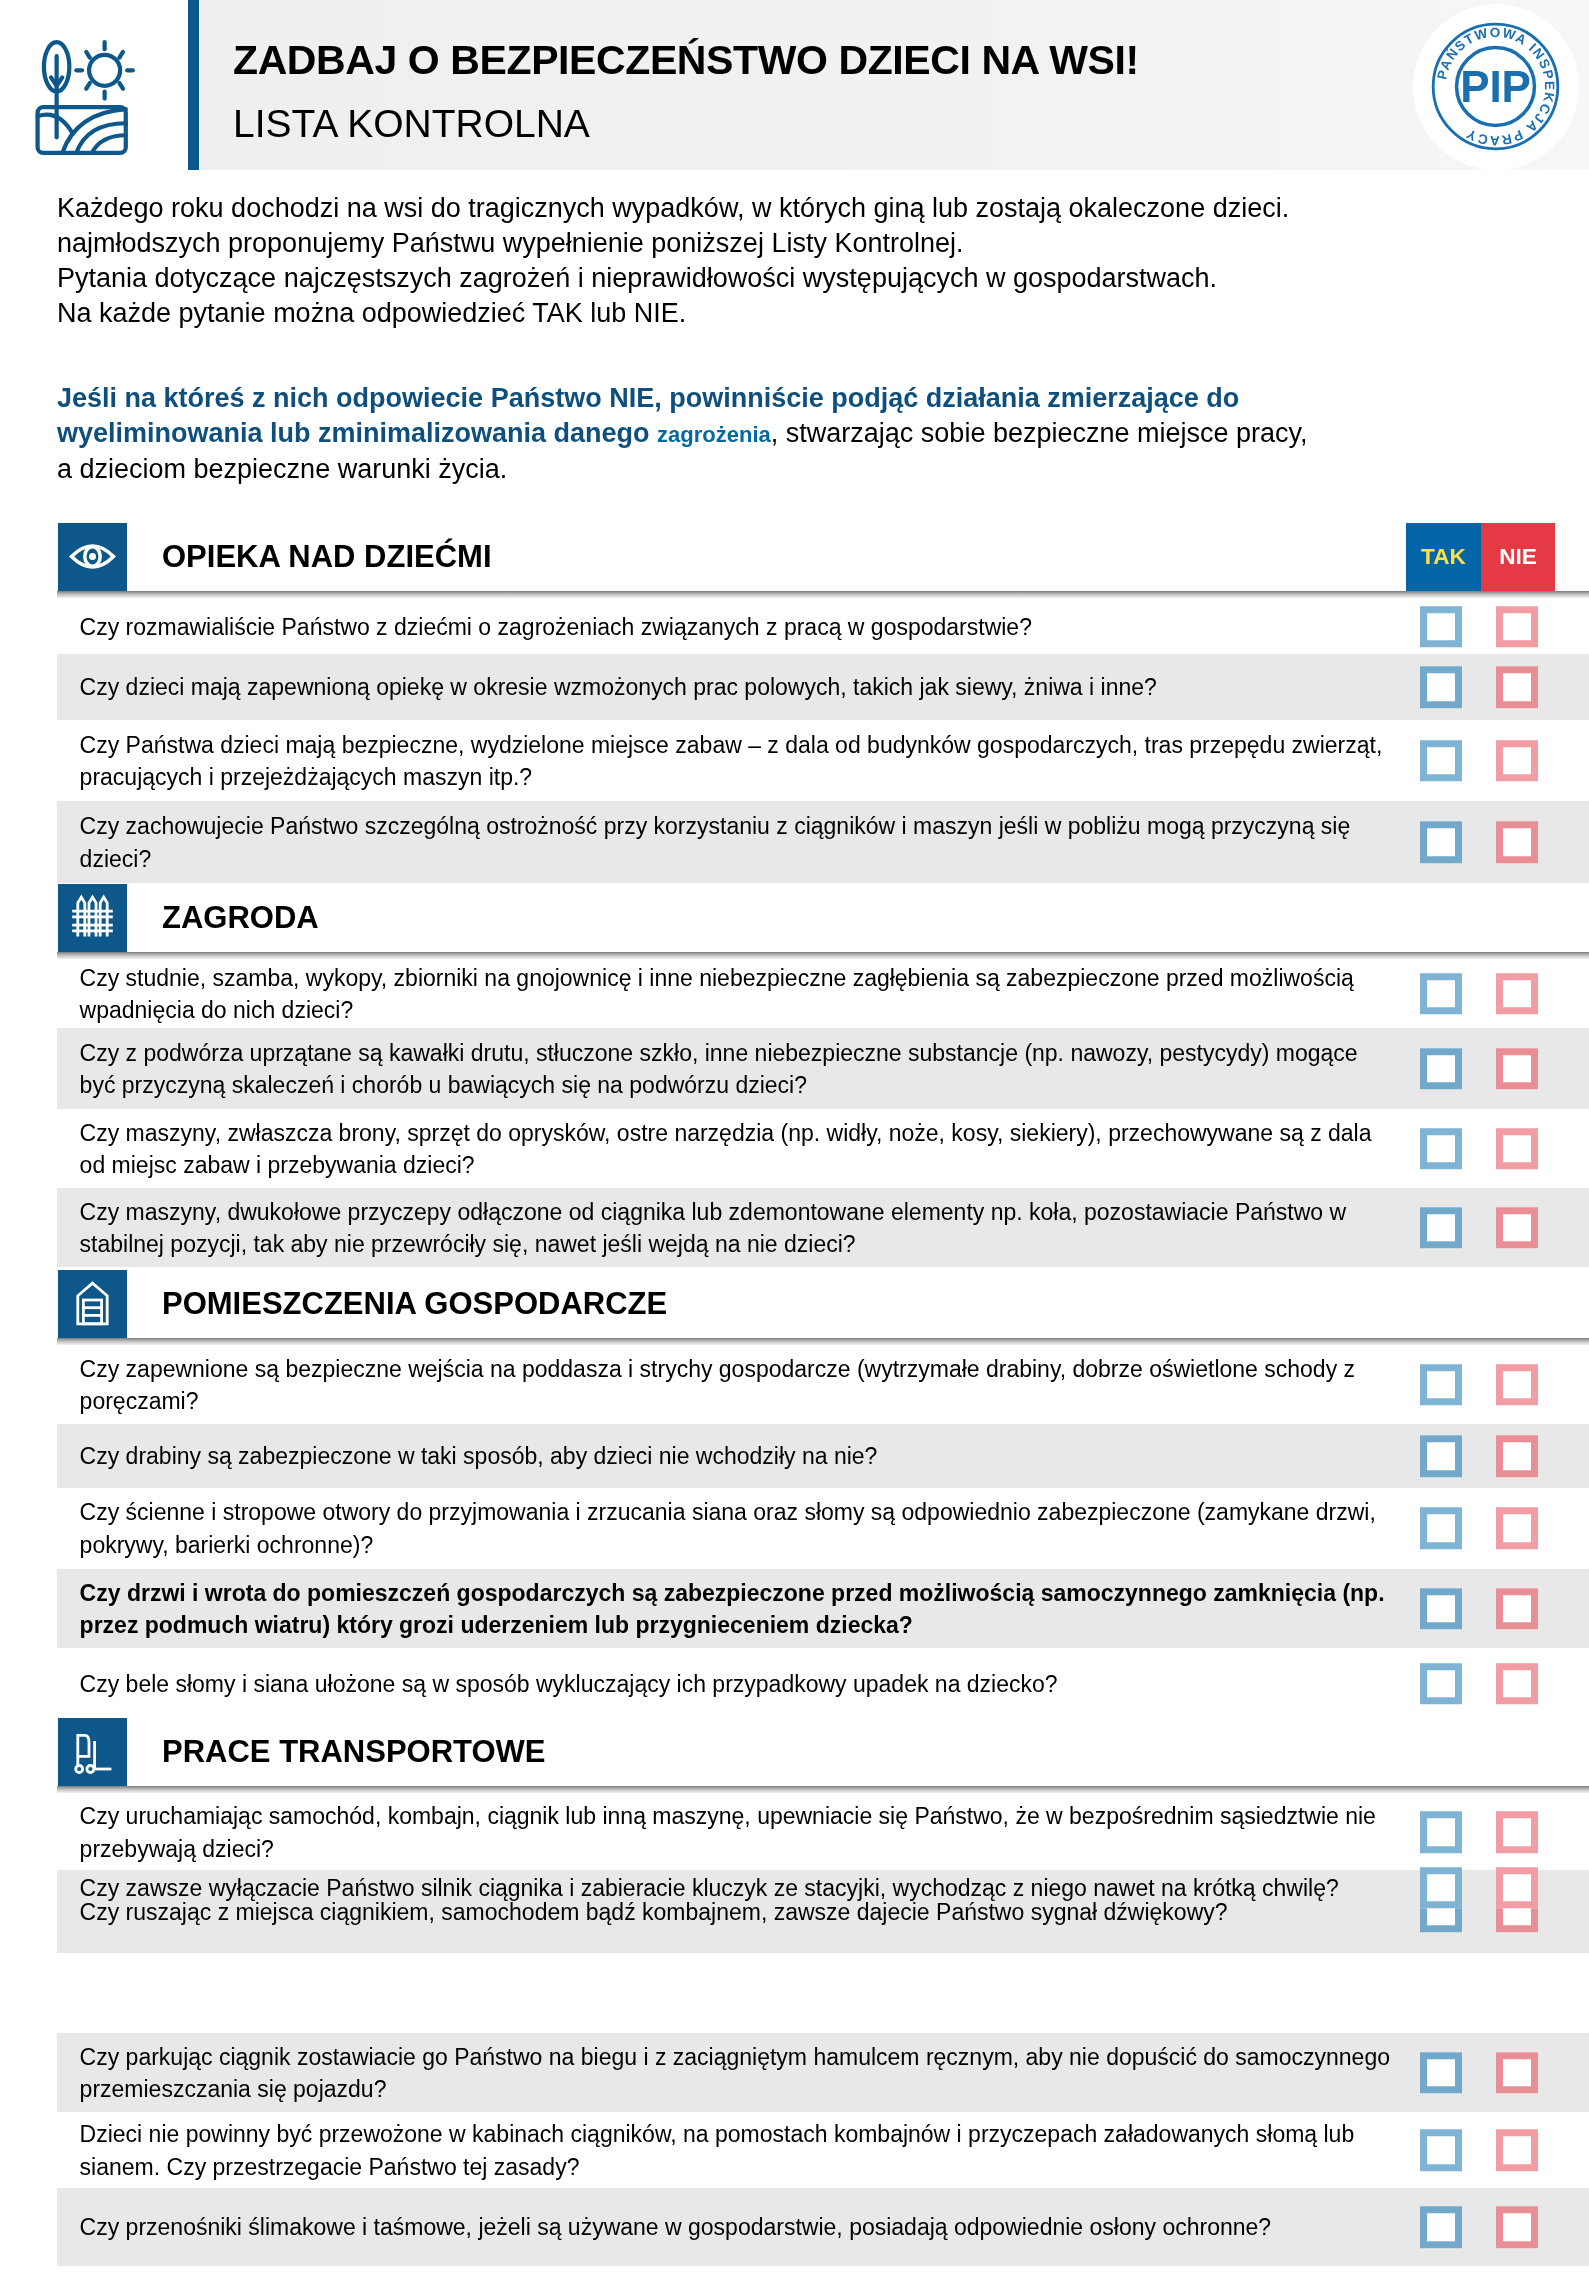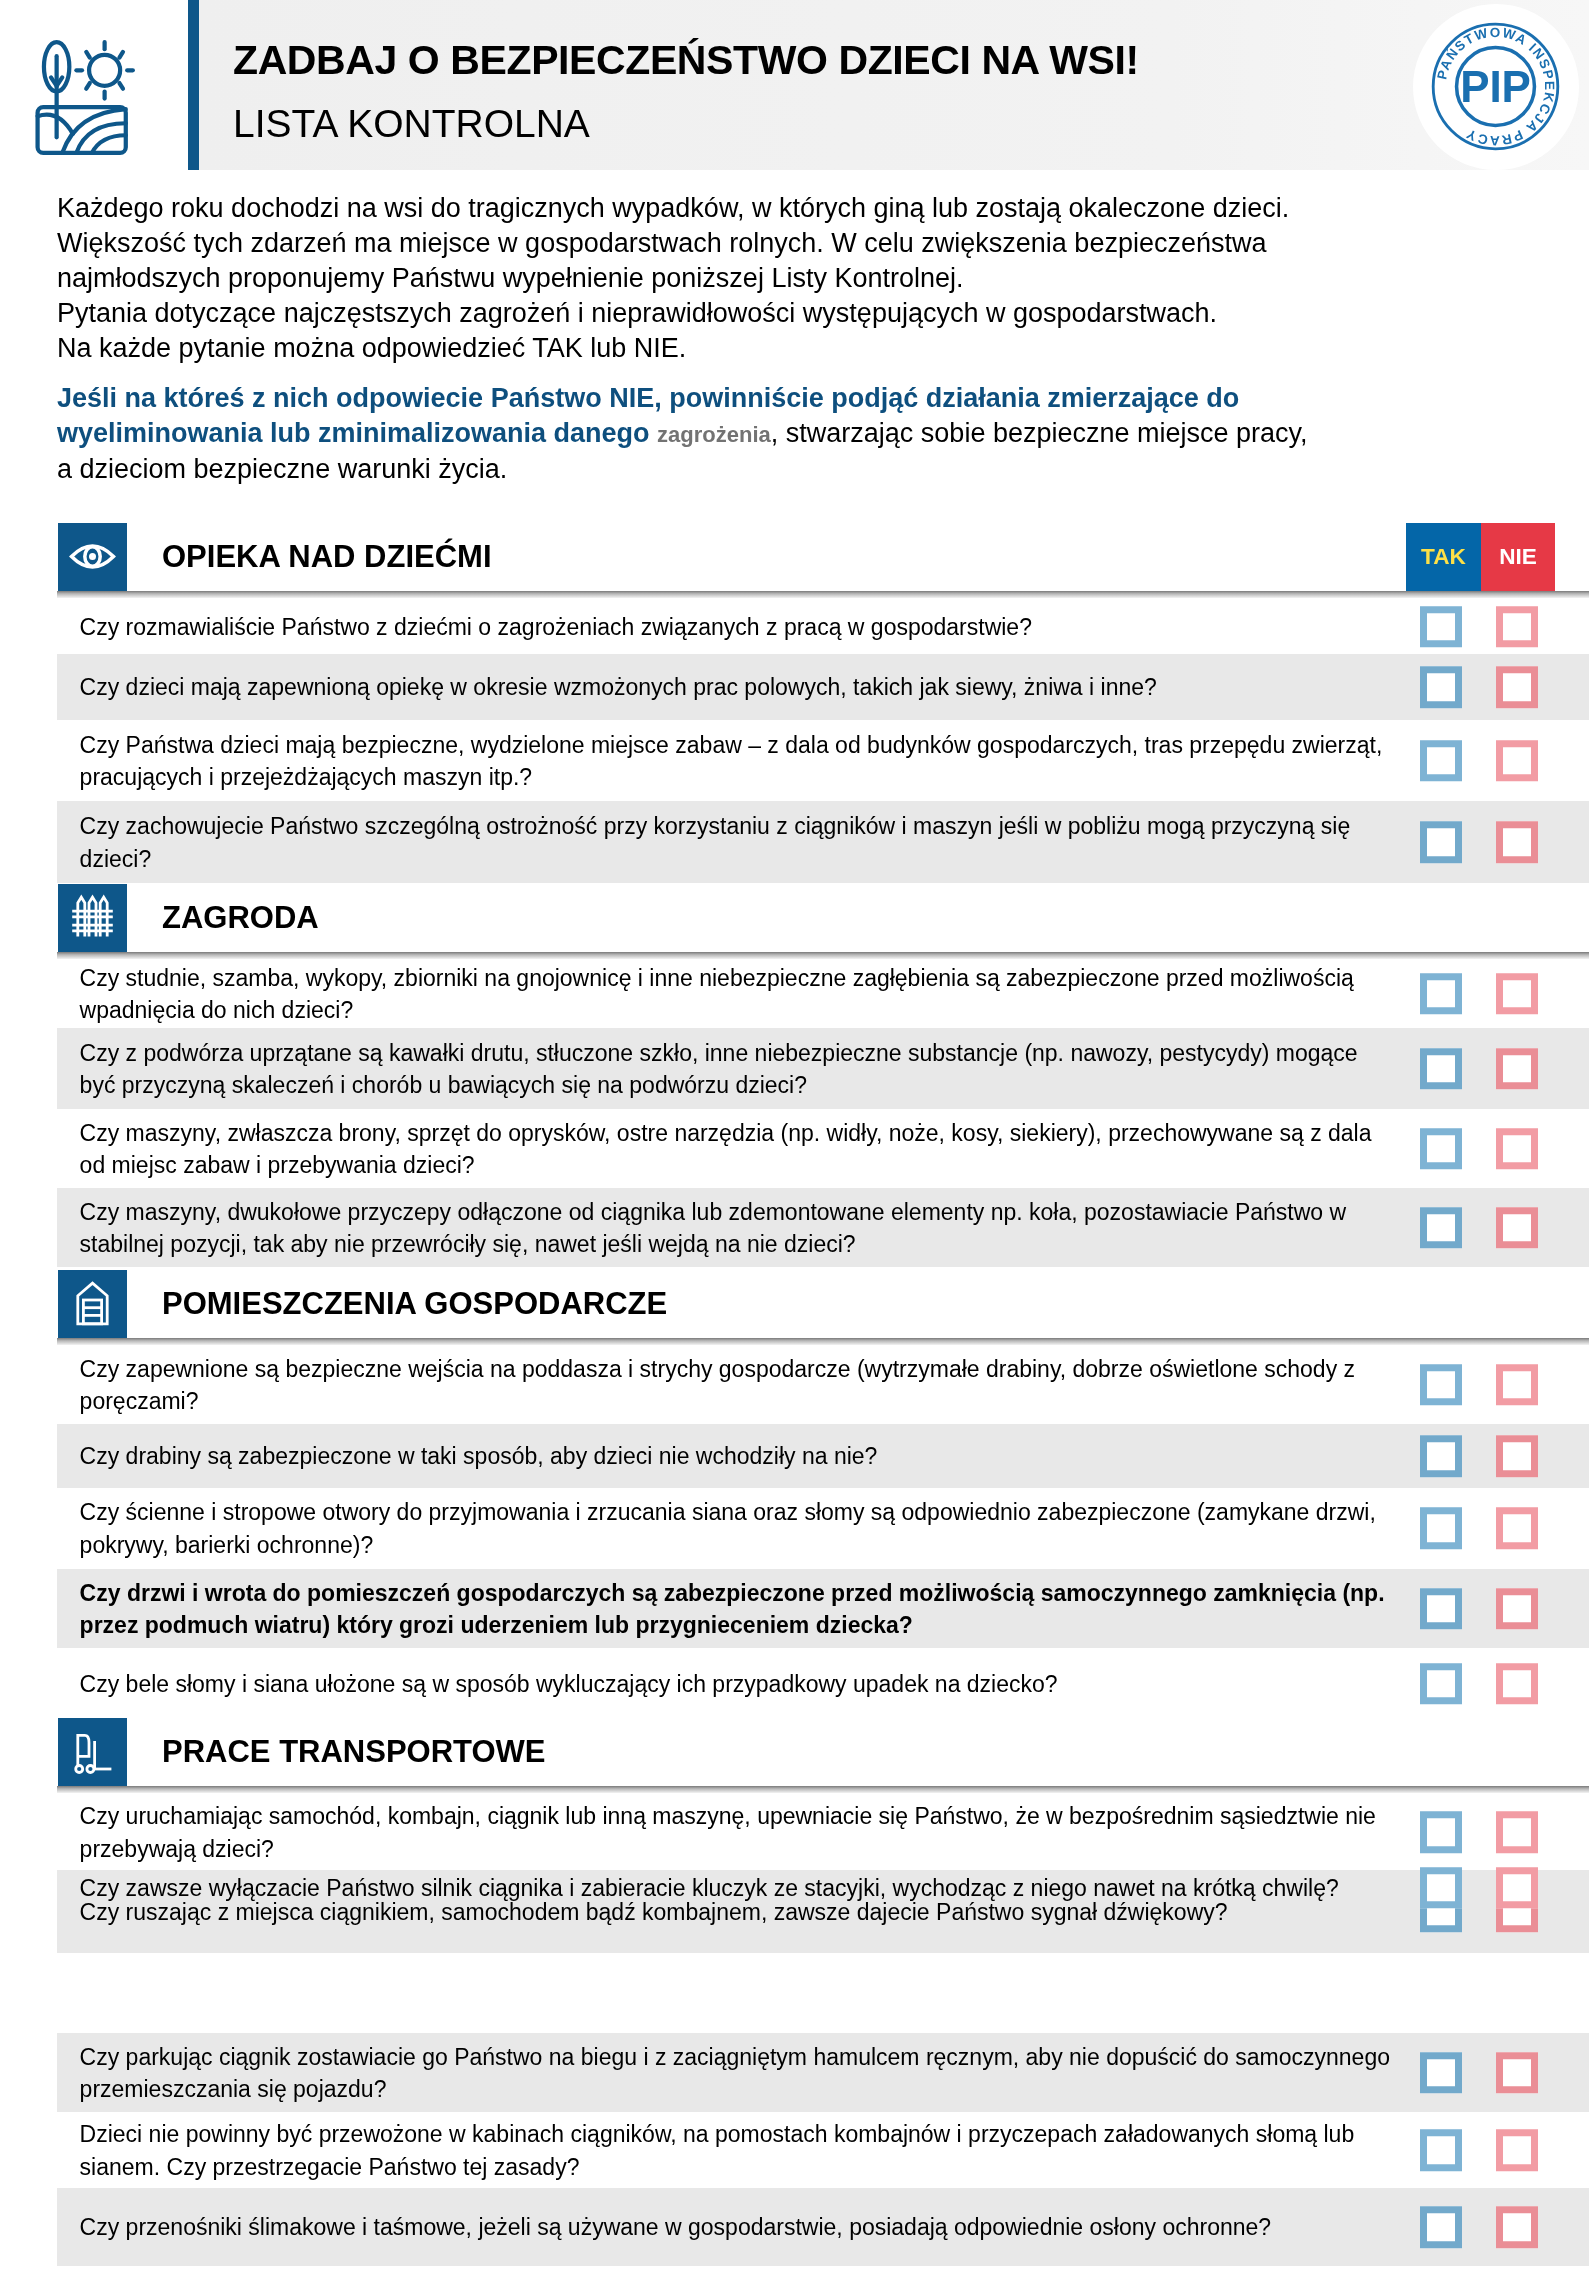--- a/index.html
+++ b/index.html
@@ -16,21 +16,21 @@
   #hdr-title { left:233px; top:37px; font-size:41px; font-weight:bold; letter-spacing:-0.4px; white-space:nowrap; }
   #hdr-sub { left:233px; top:102px; font-size:39px; white-space:nowrap; }
   #logo-bg { left:1413px; top:3.5px; width:166px; height:166px; border-radius:50%; background:#ffffff; }
   #logo { left:1430px; top:21px; width:131px; height:131px; }
 
   
   .intro { left:57px; font-size:27px; line-height:35px; white-space:nowrap; }
   #intro-plain { top:191px; }
   #intro-strong { top:381px; }
   .blue { color:#0e4f7e; font-weight:bold; }
-  .blue-small { color:#737373; font-weight:bold; font-size:22px; }
+  .blue-small { color:#0369a1; font-weight:bold; font-size:22px; }
 
   
   .sec { left:57px; width:1533px; height:68px; background:#fff; }
   .sec-shadow { position:absolute; left:0; right:0; top:68px; height:7px;
                 background:linear-gradient(180deg,#7a7a7a 0%,#b8b8b8 40%,#f3f3f3 100%); }
   .sec-icon { position:absolute; left:1.4px; top:0; width:69px; height:68px; background:#0e578a; }
   .sec-icon svg { position:absolute; left:10px; top:9.2px; width:49px; height:49px; }
   .sec-title { position:absolute; left:105px; top:15.5px; font-size:31px; font-weight:bold; white-space:nowrap; }
   .col-tak { position:absolute; left:1349px; top:0; width:75px; height:68px; background:#0466a8;
              color:#fde047; font-weight:bold; font-size:22.6px; text-align:center; line-height:68px; }
@@ -88,21 +88,20 @@
     <circle cx="92.5" cy="92.5" r="55" fill="none" stroke="#1a6fb0" stroke-width="5"></circle>
     <text font-family="Liberation Sans, sans-serif" font-size="19" font-weight="bold" fill="#1a6fb0" letter-spacing="2">
       <textPath href="#ringpath" startOffset="2%">PAŃSTWOWA INSPEKCJA PRACY</textPath>
     </text>
     <text x="92.5" y="115" text-anchor="middle" font-family="Liberation Sans, sans-serif" font-size="62" font-weight="bold" fill="#1a6fb0">PIP</text>
   </svg>
 </div>
 
 <div id="intro-plain" class="abs intro">
   <div>Każdego roku dochodzi na wsi do tragicznych wypadków, w których giną lub zostają okaleczone dzieci.</div>
-  <div>Większość tych zdarzeń ma miejsce w gospodarstwach rolnych. W celu zwiększenia bezpieczeństwa</div>
   <div>najmłodszych proponujemy Państwu wypełnienie poniższej Listy Kontrolnej.</div>
   <div>Pytania dotyczące najczęstszych zagrożeń i nieprawidłowości występujących w gospodarstwach.</div>
   <div>Na każde pytanie można odpowiedzieć TAK lub NIE.</div>
 </div>
 <div id="intro-strong" class="abs intro">
   <div class="blue">Jeśli na któreś z nich odpowiecie Państwo NIE, powinniście podjąć działania zmierzające do</div>
   <div><span class="blue">wyeliminowania lub zminimalizowania danego </span><span class="blue-small">zagrożenia</span><span>, stwarzając sobie bezpieczne miejsce pracy,</span></div>
   <div>a dzieciom bezpieczne warunki życia.</div>
 </div>
 

